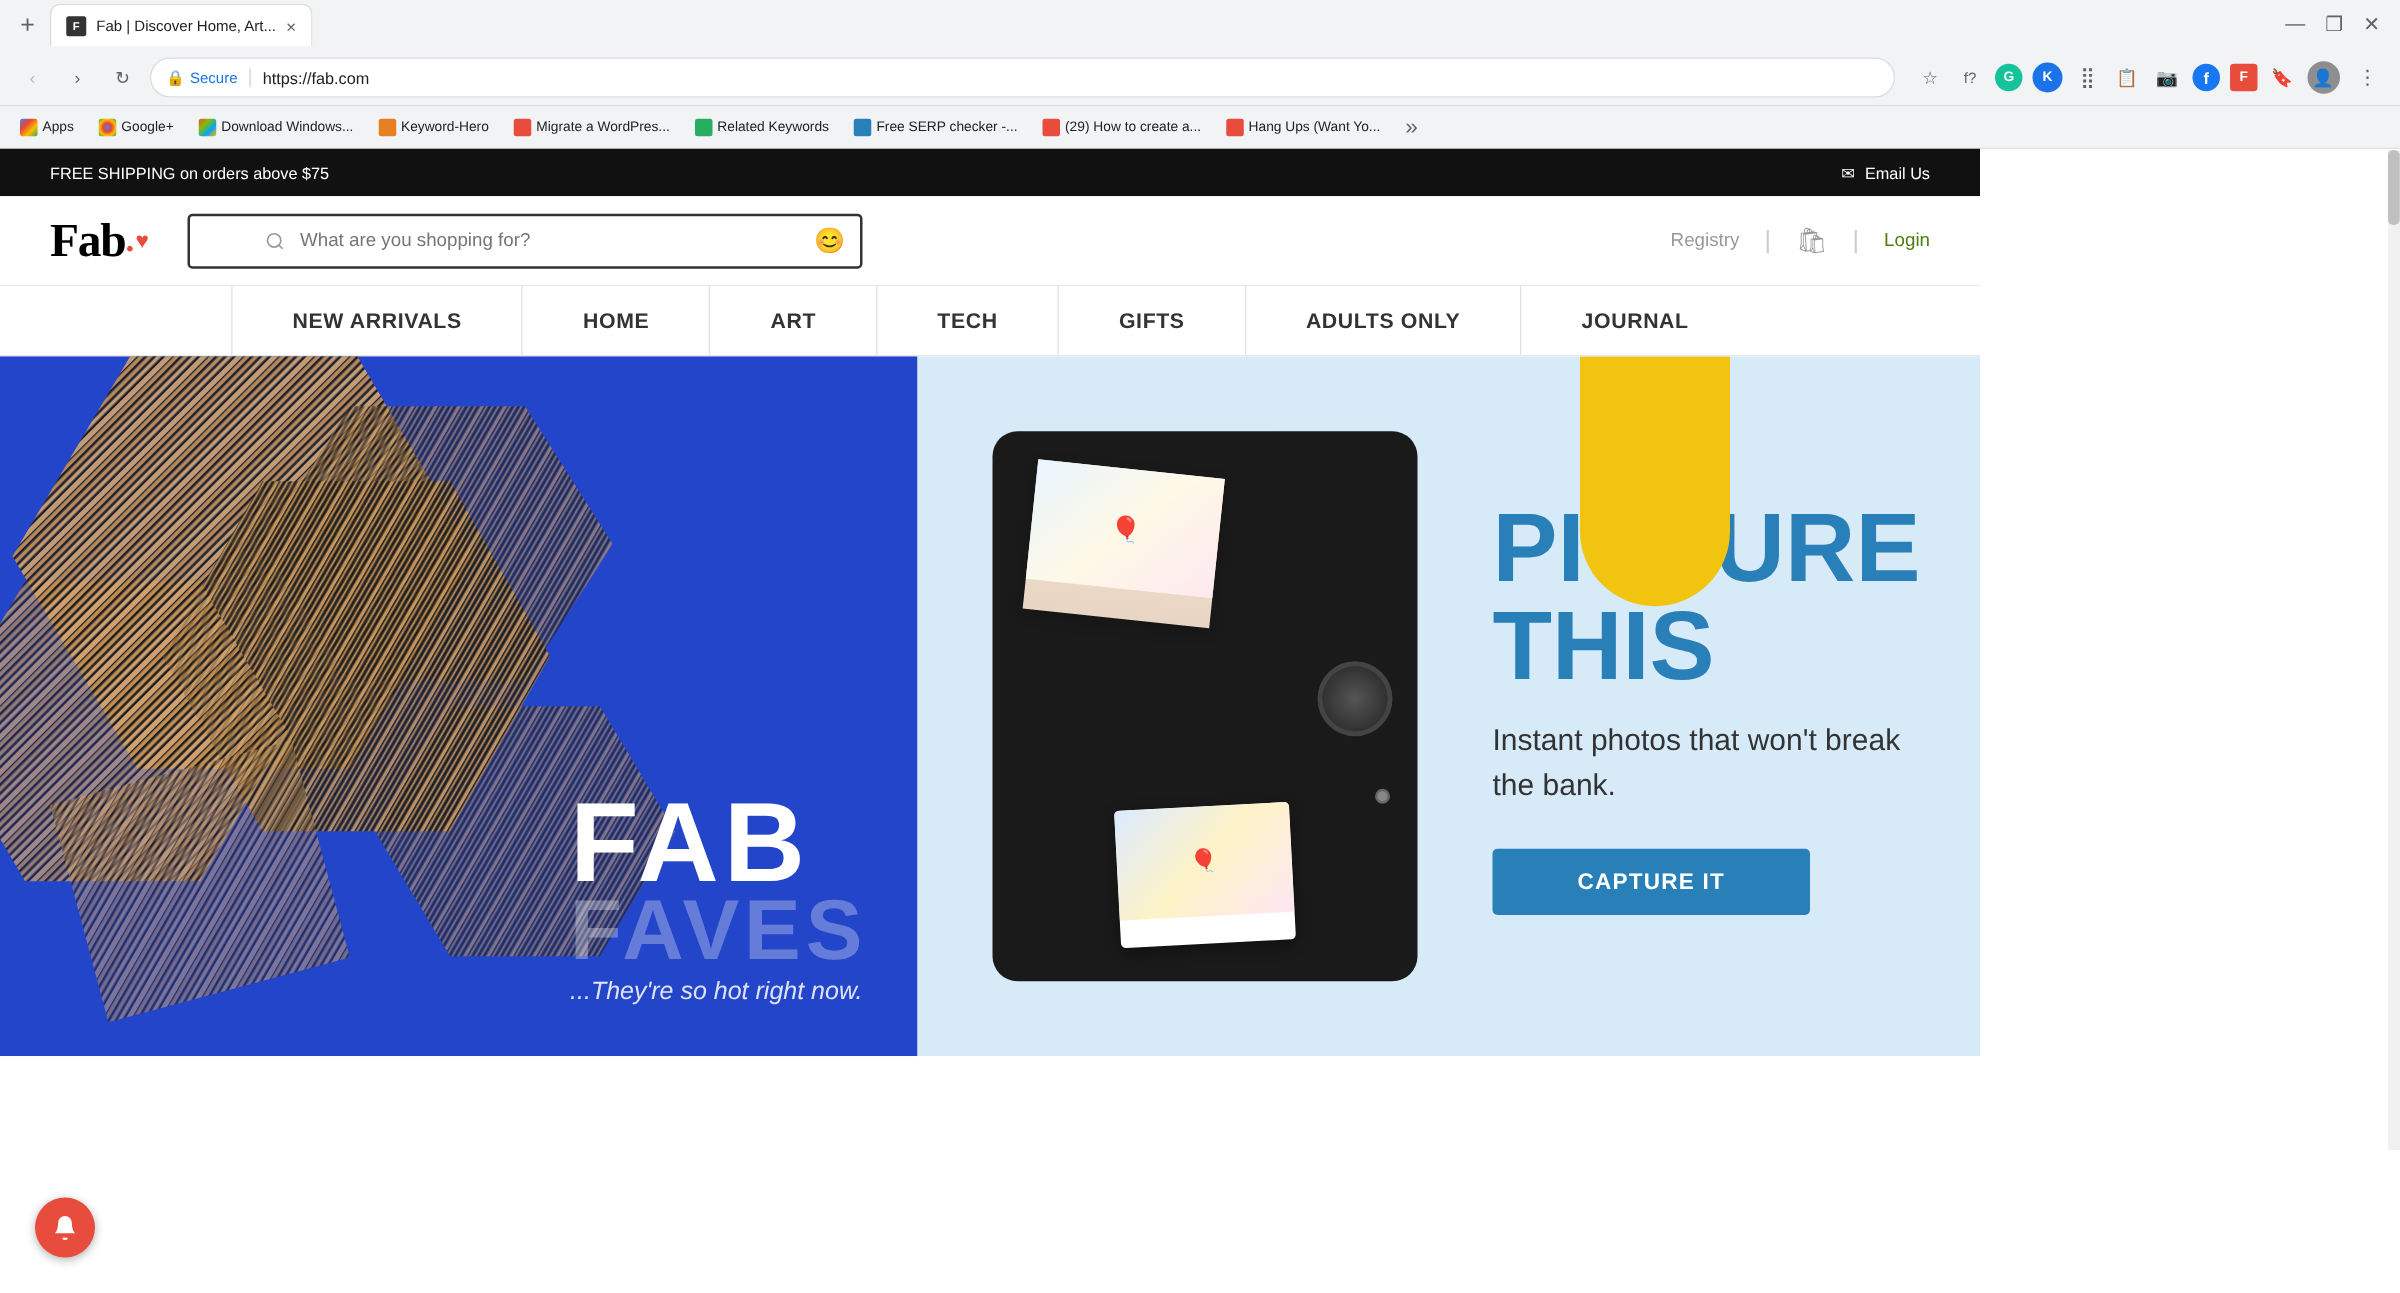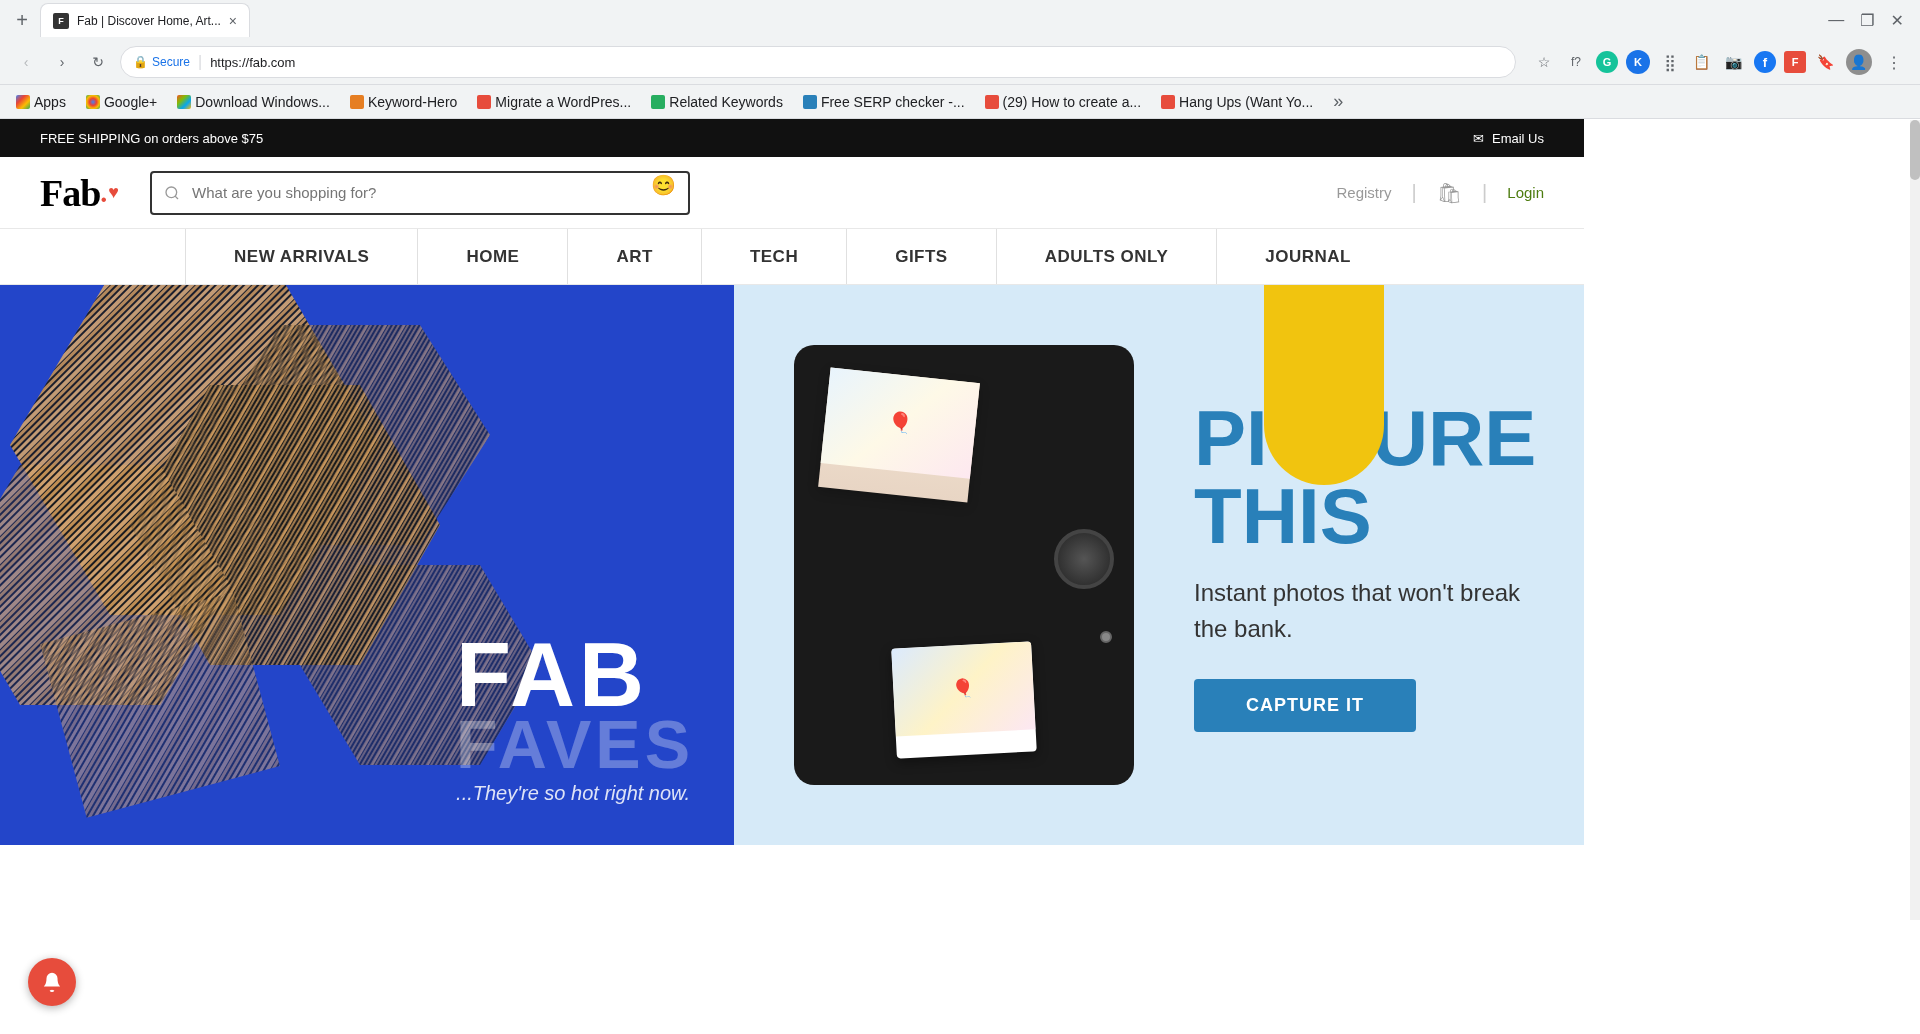--- a/index.html
+++ b/index.html
@@ -114,21 +114,21 @@
       background: #f1f3f4;
       border-top: 1px solid #dadce0;
       gap: 4px;
       overflow: hidden;
     }
     .bookmark-item {
       display: flex; align-items: center; gap: 4px;
       padding: 4px 8px;
       border-radius: 4px;
       cursor: pointer;
-      font-size: 14px; color: #202124;
+      font-size: 11px; color: #202124;
       white-space: nowrap;
     }
     .bookmark-favicon {
       width: 14px; height: 14px;
       border-radius: 2px;
       flex-shrink: 0;
     }
     .bookmark-more {
       margin-left: 4px;
       font-size: 18px; color: #5f6368; cursor: pointer;
@@ -178,25 +178,26 @@
       font-size: 38px; font-weight: 900; color: #000;
       font-family: Georgia, serif;
       margin-right: 32px;
       letter-spacing: -1px;
       display: flex; align-items: center;
     }
     .logo-dot { color: #e74c3c; font-size: 28px; }
     .logo-heart { color: #e74c3c; font-size: 18px; margin-left: 2px; }
     .search-bar {
       flex: 0 0 540px;
-      display: flex; 
+      display: flex; align-items: center;
       border: 2px solid #333;
       border-radius: 4px;
       height: 44px;
       overflow: hidden;
+      padding-left: 48px;
     }
     .search-icon-wrap {
       padding: 0 12px;
       display: flex; align-items: center;
       color: #999;
     }
     .search-input {
       flex: 1; border: none; outline: none;
       font-size: 15px; color: #999;
     }
@@ -340,21 +341,21 @@
     }
     .picture-this-sub {
       font-size: 24px; color: #333; margin-top: 20px;
       line-height: 1.5;
     }
     .capture-btn {
       display: inline-block;
       background: #2980b9;
       color: #fff;
       font-size: 18px; font-weight: 700;
-      padding: 16px 52px;
+      padding: 16px 68px;
       border-radius: 4px;
       margin-top: 32px;
       cursor: pointer;
       letter-spacing: 1px;
       text-transform: uppercase;
     }
 
     
     .notification-bell {
       position: fixed;

